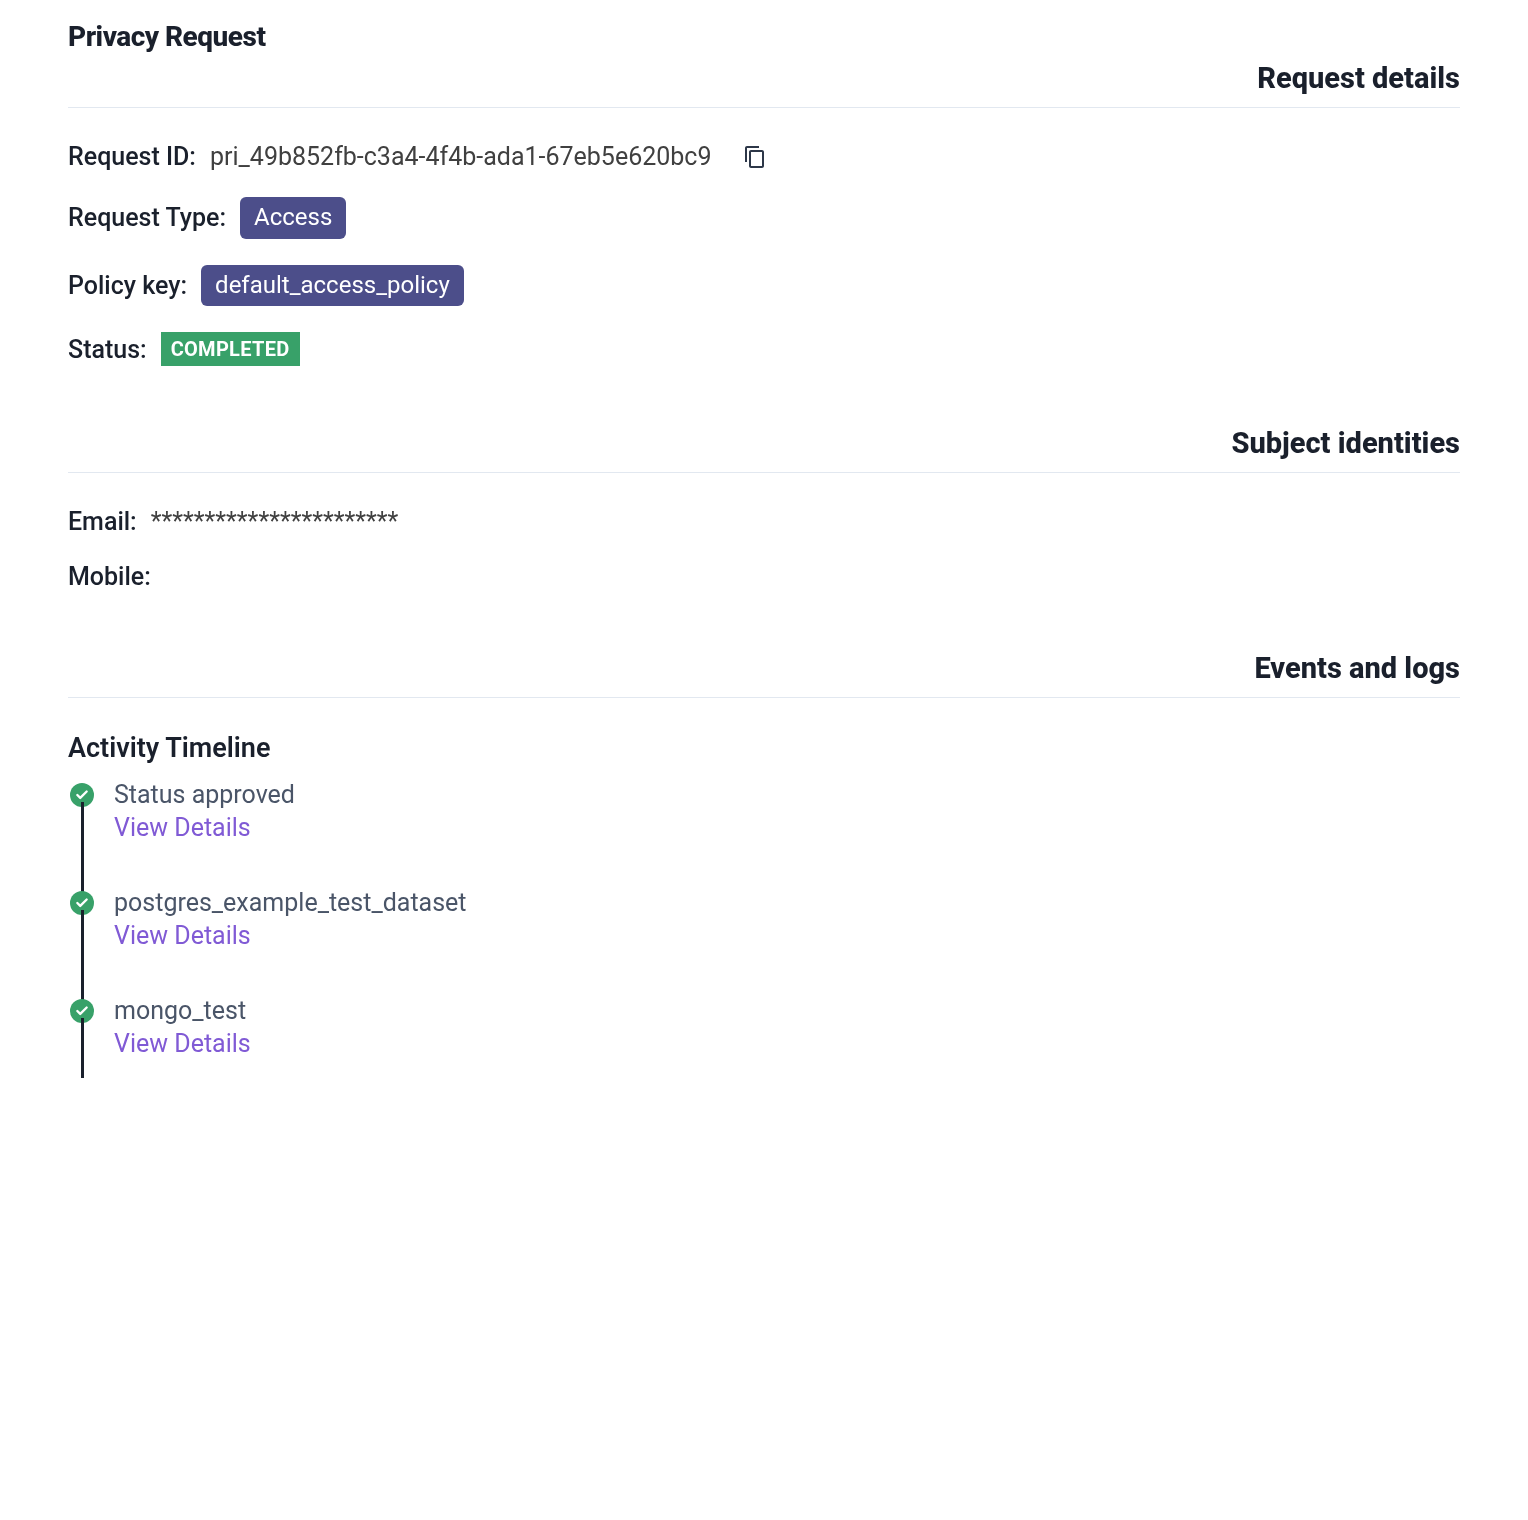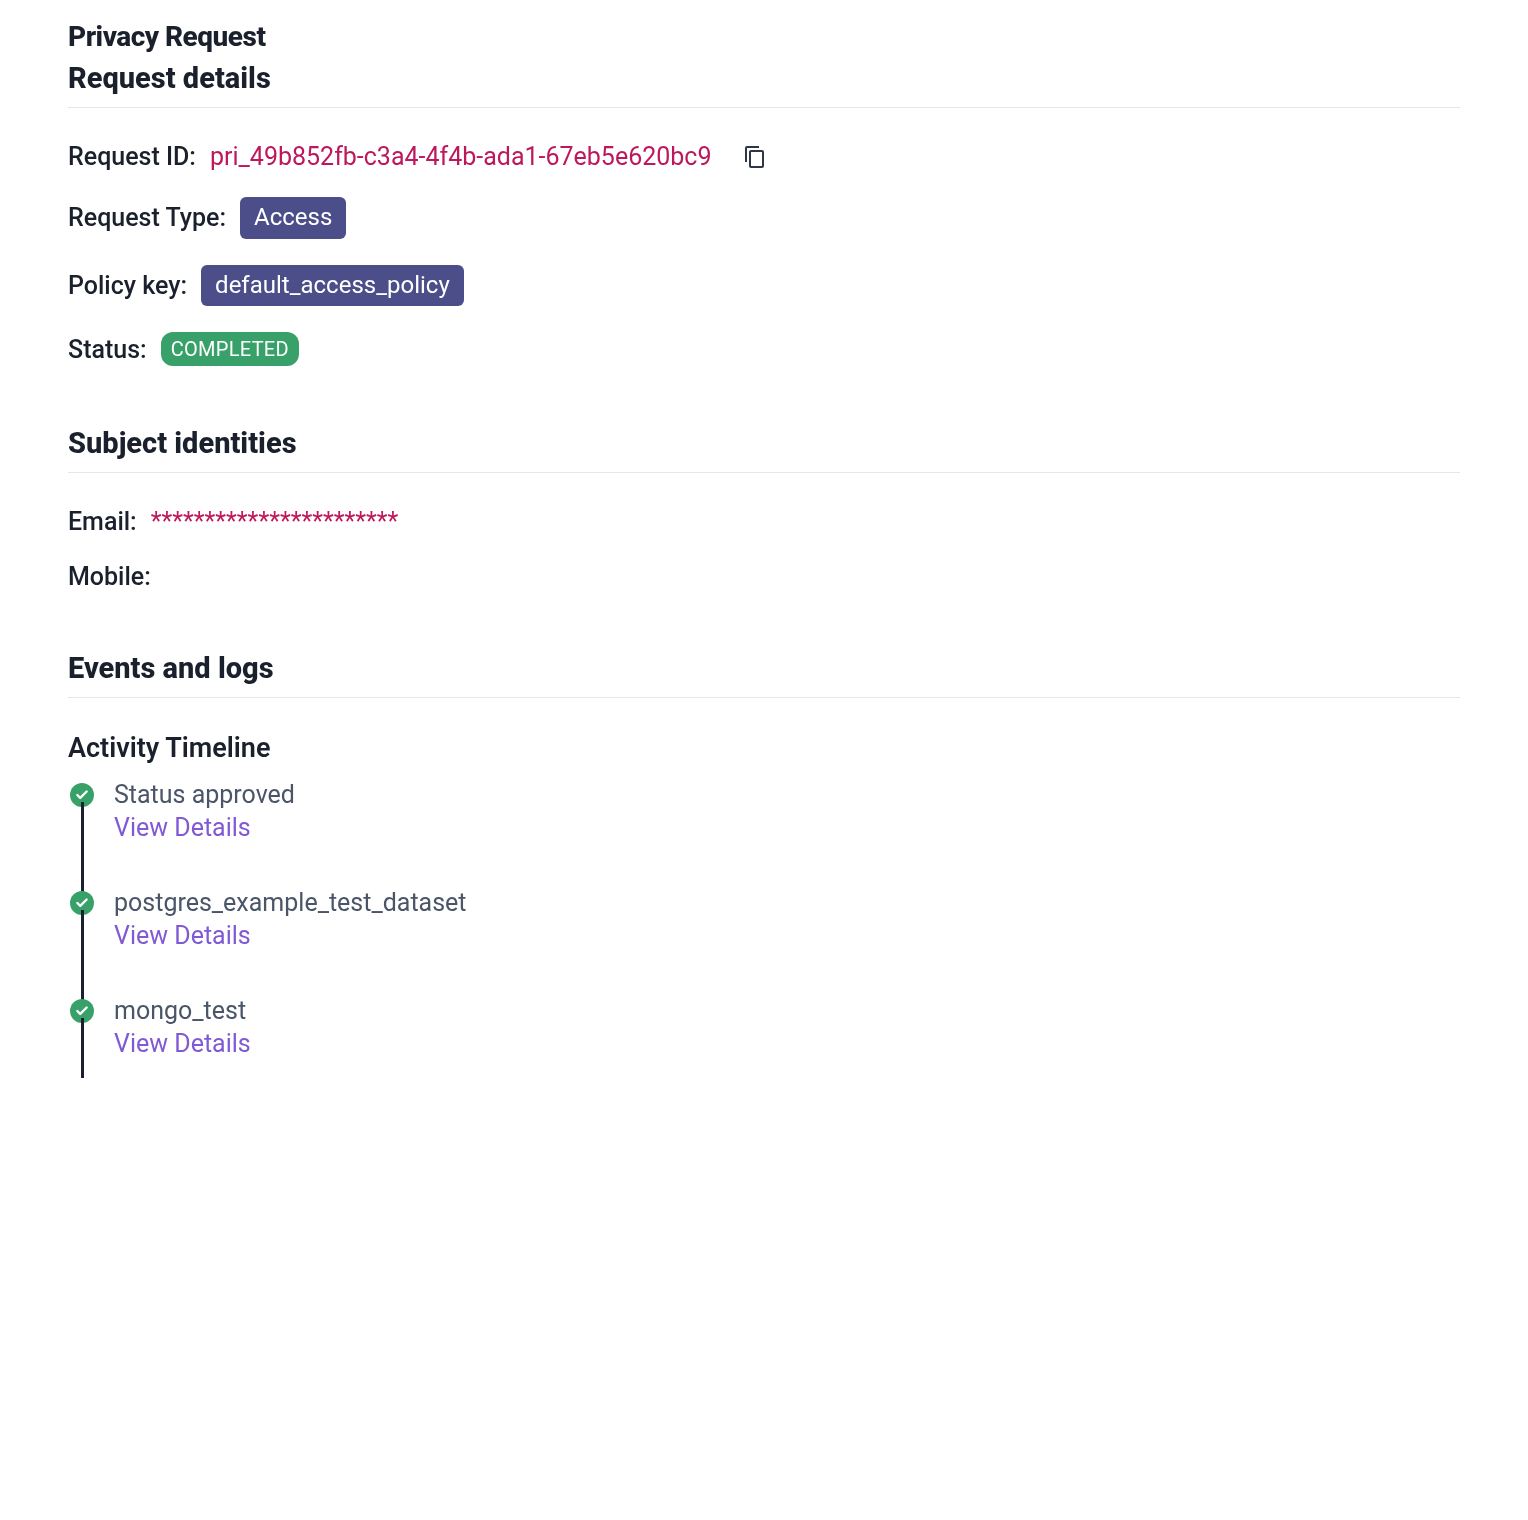--- a/index.html
+++ b/index.html
@@ -31,39 +31,40 @@
     margin: 0 10px;
   }
   .breadcrumb .current {
     color: #805ad5;
   }
   h2.section-title {
     font-size: 29px;
     font-weight: 800;
     margin: 0 0 12px 0;
     color: #1a202c;
+    text-align: right;
   }
   .divider {
     border: none;
     border-top: 1px solid #e2e8f0;
     margin: 0 0 34px 0;
   }
   .field-row {
     display: flex;
     align-items: center;
     font-size: 25px;
     margin-bottom: 26px;
     gap: 14px;
   }
   .field-label {
     color: #1a202c;
     font-weight: 500;
   }
   .field-value-muted {
-    color: #be185d;
+    color: #404040;
   }
   .copy-icon {
     color: #2d3748;
     display: inline-flex;
     align-items: center;
     cursor: pointer;
     margin-left: 18px;
   }
   .copy-icon svg { width: 24px; height: 24px; }
   .badge {
@@ -73,24 +74,24 @@
     padding: 4px 14px;
     line-height: 1.4;
   }
   .badge-purple {
     background: #4c4e8a;
     color: #fff;
   }
   .badge-green {
     background: #38a169;
     color: #fff;
-    font-weight: 400;
+    font-weight: 700;
     font-size: 20px;
     padding: 3px 10px;
-    border-radius: 12px;
+    border-radius: 0;
     letter-spacing: 0.3px;
   }
   .section-gap { margin-top: 60px; }
   h3.subheading {
     font-size: 27px;
     font-weight: 600;
     margin: 8px 0 16px 0;
     color: #1a202c;
   }
   .timeline {

